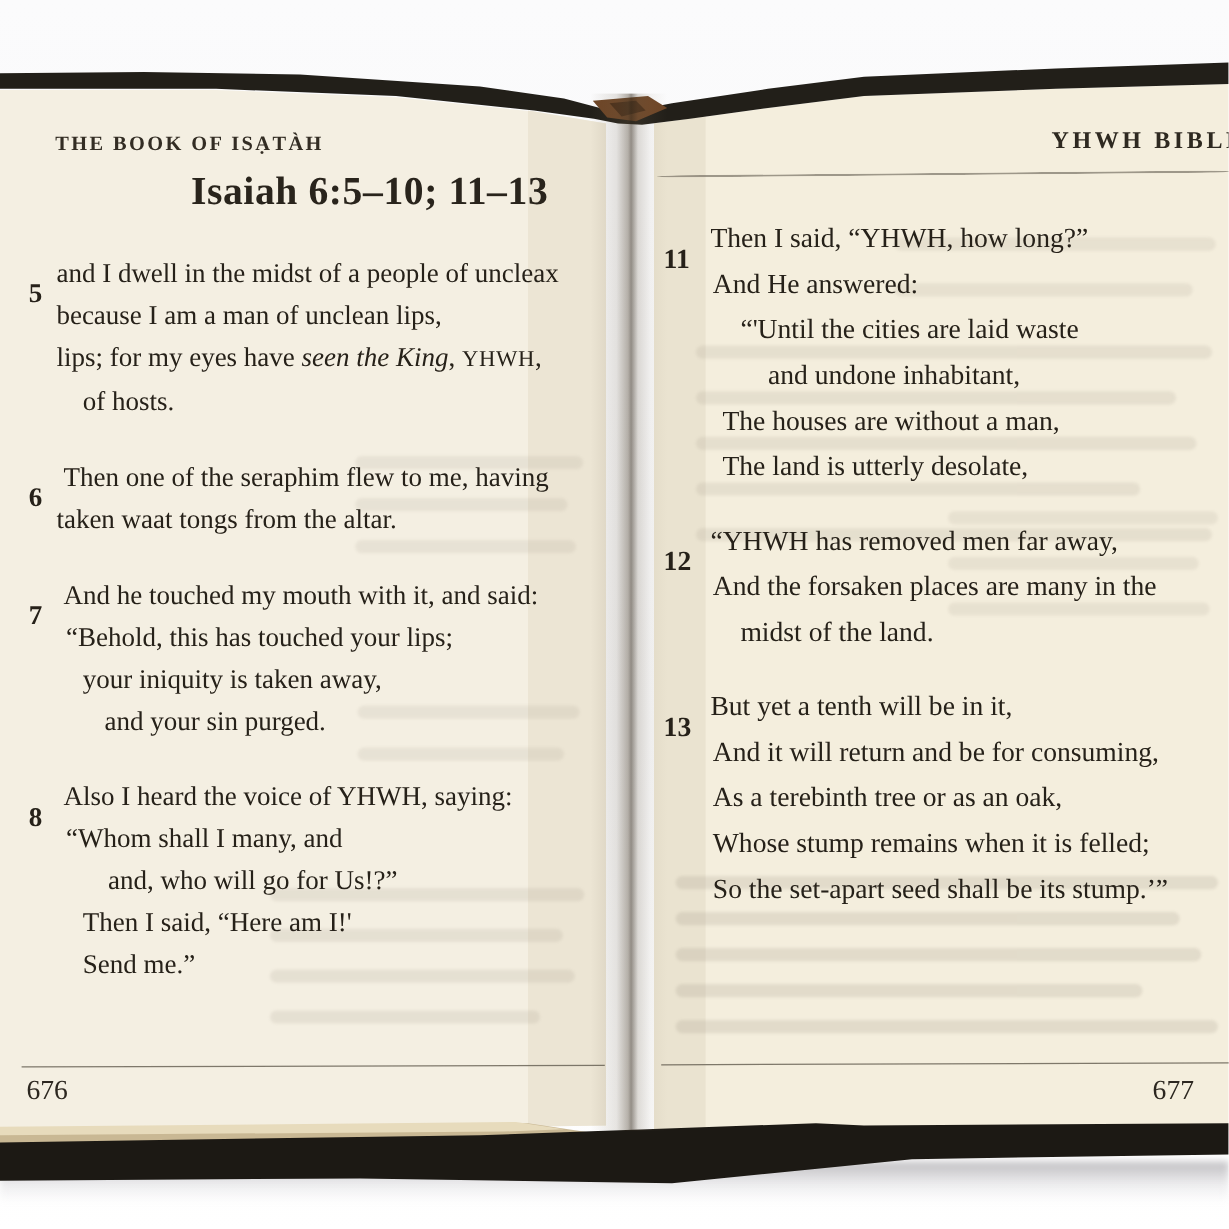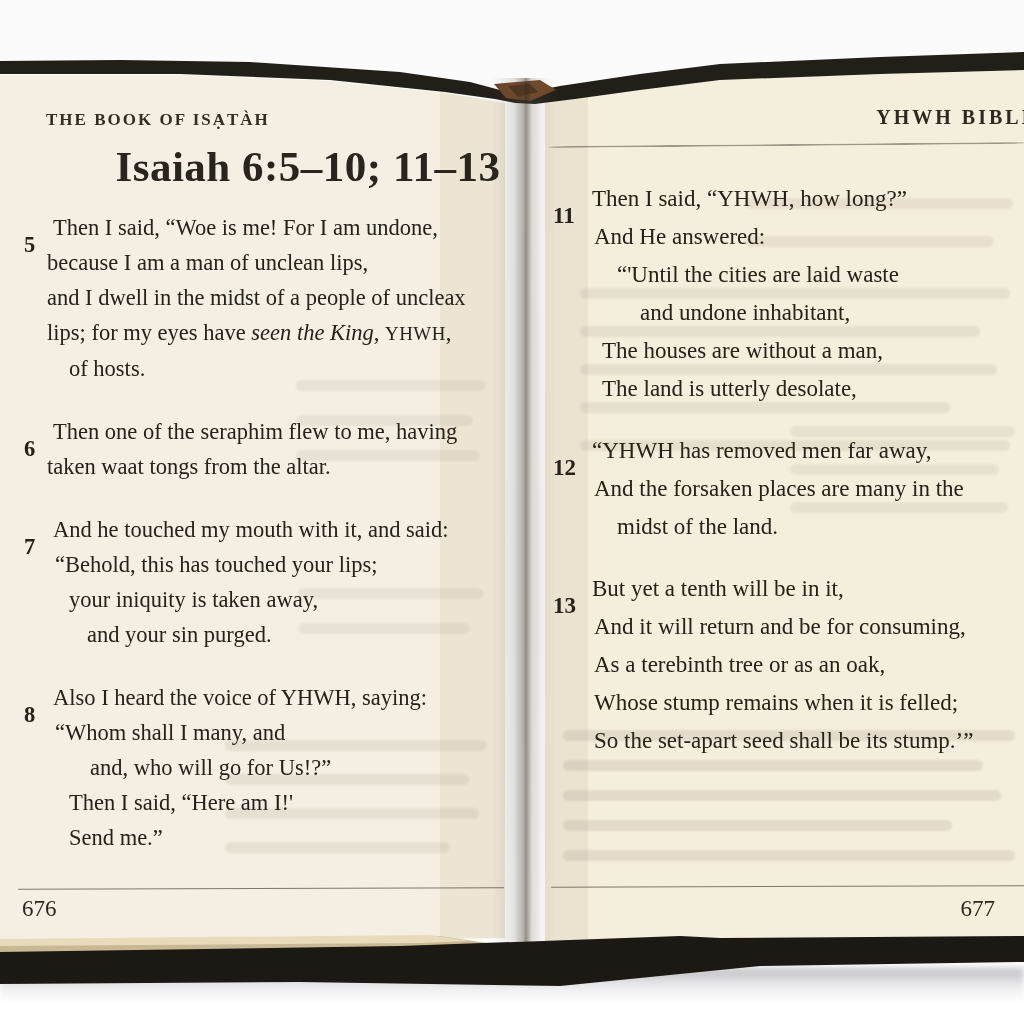--- a/index.html
+++ b/index.html
@@ -38,21 +38,21 @@
     position:absolute;right:-14px;top:36px;text-align:right;
     font-size:20px;font-weight:600;letter-spacing:3px;color:#2e2920;white-space:nowrap;
   }
   .headrule{
     position:absolute;left:2px;right:-2px;top:74px;height:0;
     border-top:2px solid rgba(110,104,92,.65);border-radius:50%/4px;
     transform:rotate(-0.5deg);
   }
   .title{
     position:absolute;left:0;right:0;top:66px;padding-left:108px;text-align:center;
-    font-size:43px;font-weight:bold;letter-spacing:.5px;color:#29241c;white-space:nowrap;
+    font-size:33px;font-weight:bold;letter-spacing:.5px;color:#29241c;white-space:nowrap;
   }
   .verses{position:absolute;z-index:4;}
   .pageL .verses{left:24px;top:134px;right:2px;}
   .pageR .verses{left:8px;top:110px;right:-30px;}
   .verse{}
   .pageL .verse{margin-bottom:28px;}
   .pageR .verse{margin-bottom:24px;}
   .ln{position:relative;white-space:nowrap;}
   .pageL .ln{line-height:35px;font-size:22.5px;padding-left:29px;}
   .pageR .ln{line-height:38px;font-size:23px;padding-left:39px;}
@@ -108,23 +108,23 @@
   </svg>
 
   <div class="gutter"></div>
 
   <div class="page pageL">
     <div class="runheadL">THE BOOK OF ISẠTÀH</div>
     <div class="title">Isaiah 6:5–10; 11–13</div>
 
     <div class="verses">
         <div class="verse">
-          <div class="ln"><span class="num">5</span><span class="">Then I said, “Woe is me! For I am undone,</span></div>
+          <div class="ln"><span class="num">5</span></div>
+          <div class="ln i1"><span class="">and I dwell in the midst of a people of uncleax</span></div>
           <div class="ln i1"><span class="">because I am a man of unclean lips,</span></div>
-          <div class="ln i1"><span class="">and I dwell in the midst of a people of uncleax</span></div>
           <div class="ln i1"><span class="">lips; for my eyes have </span><span class="it">seen the King</span><span class="">, </span><span class="sc">YHWH</span><span class="">,</span></div>
           <div class="ln i3"><span class="">of hosts.</span></div>
         </div>
         <div class="verse">
           <div class="ln"><span class="num">6</span><span class="">Then one of the seraphim flew to me, having</span></div>
           <div class="ln i1"><span class="">taken waat tongs from the altar.</span></div>
         </div>
         <div class="verse">
           <div class="ln"><span class="num">7</span><span class="">And he touched my mouth with it, and said:</span></div>
           <div class="ln i2"><span class="">“Behold, this has touched your lips;</span></div>

